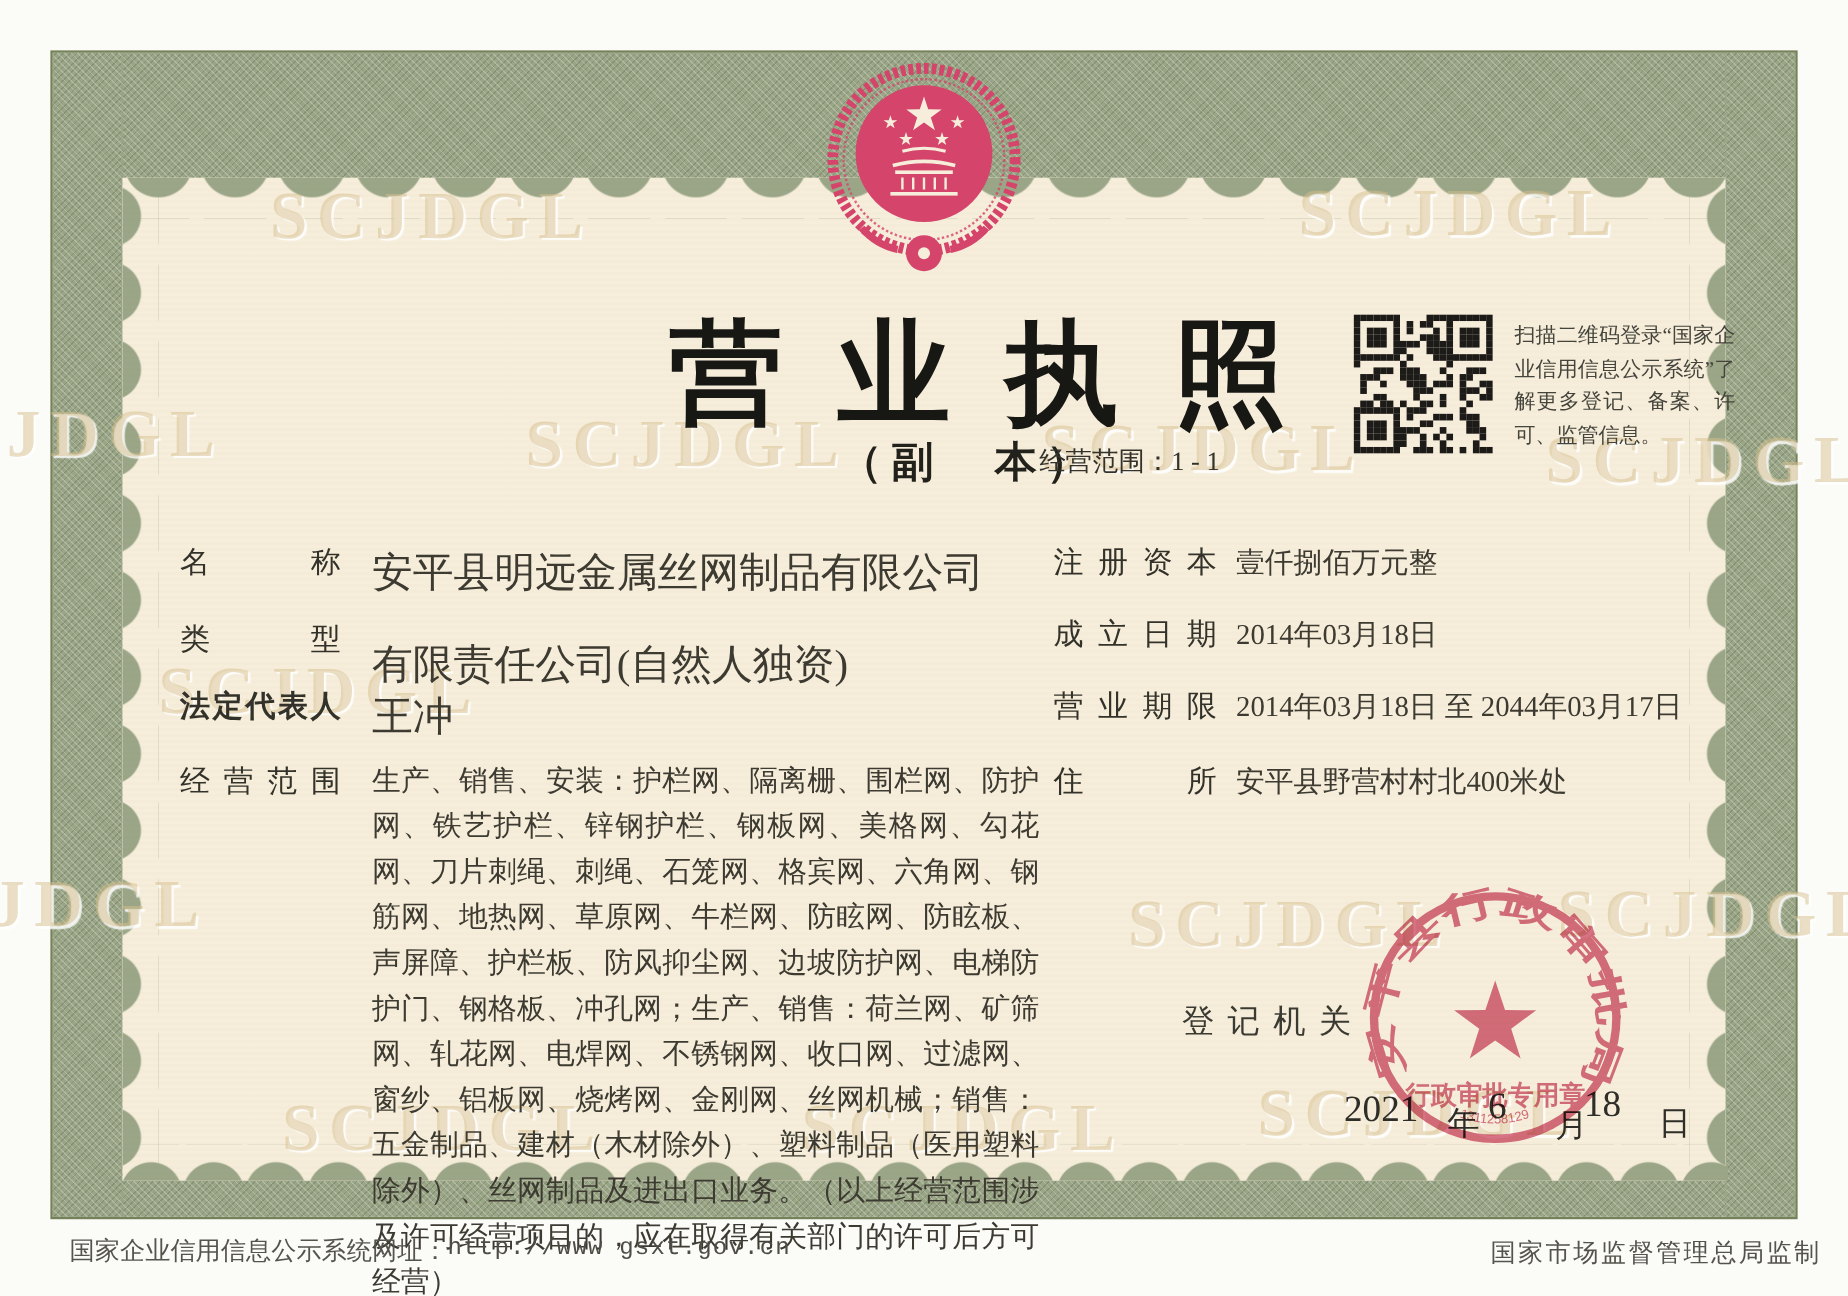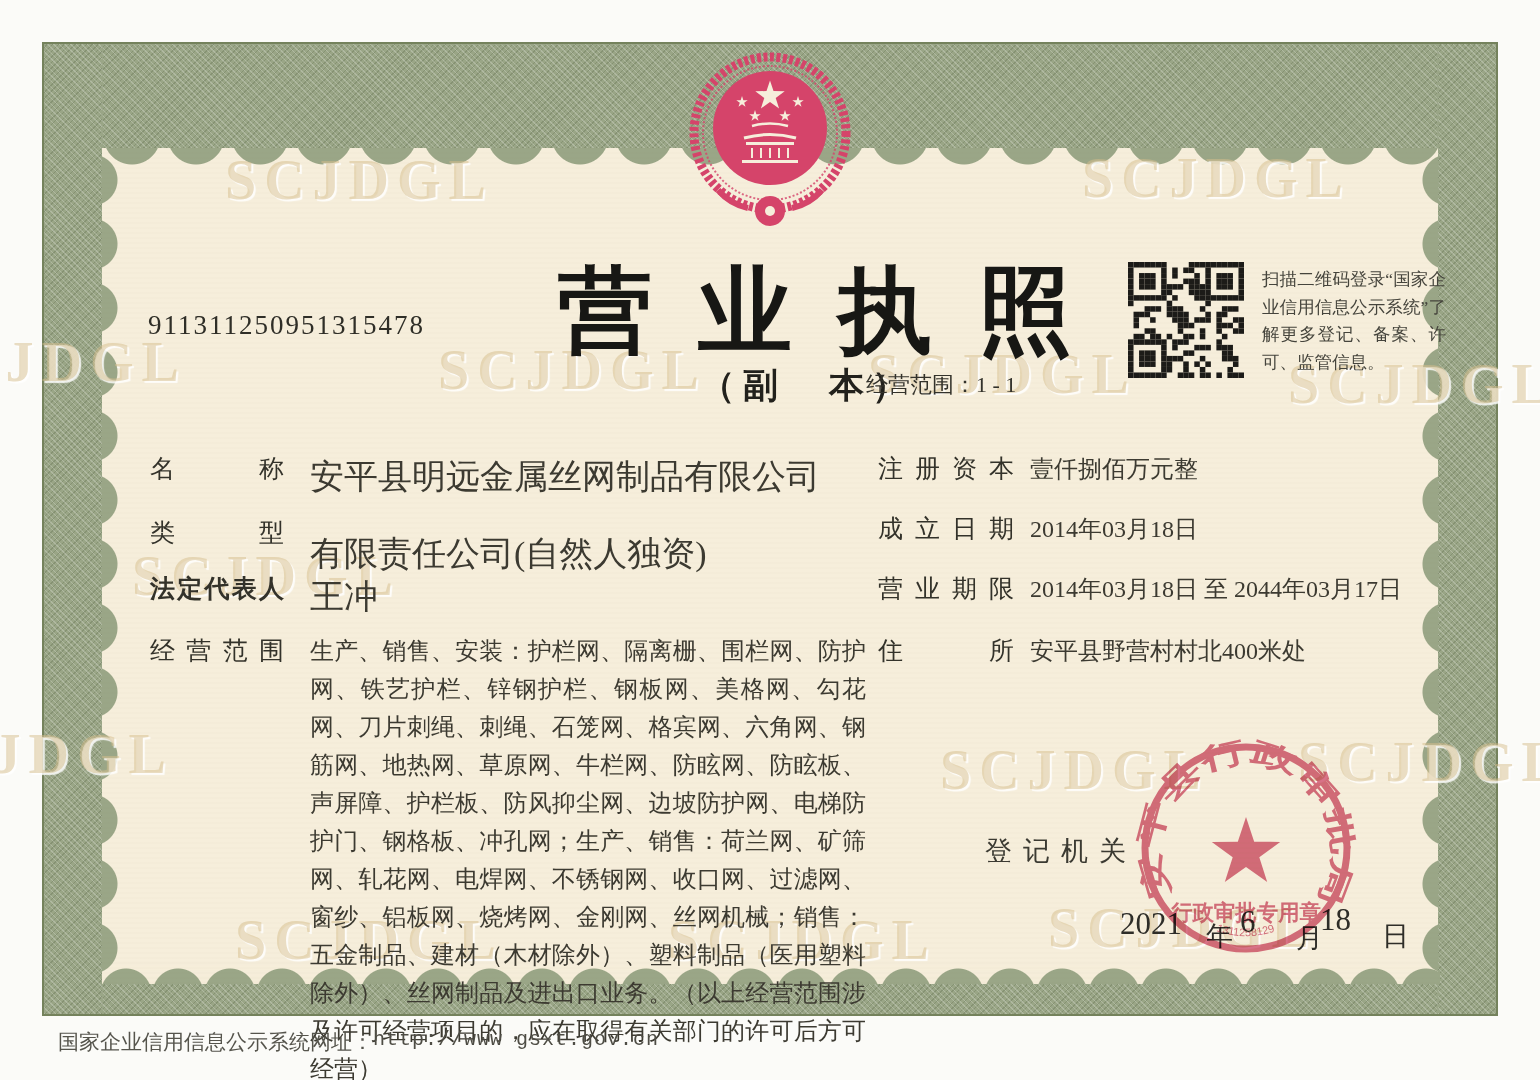--- a/index.html
+++ b/index.html
@@ -120,21 +120,20 @@
     </g>
     <g stroke="#f6eedb" fill="none">
       <path d="M56 100 Q82 93 108 100" stroke-width="3"></path>
       <path d="M64 88 Q82 83 100 88" stroke-width="2.5"></path>
       <path d="M64 110 V120 M73 110 V120 M82 110 V120 M91 110 V120 M100 110 V120" stroke-width="2"></path>
     </g>
     <rect x="58" y="104" width="48" height="3" fill="#f6eedb"></rect>
     <rect x="54" y="122" width="56" height="3" fill="#f6eedb"></rect>
   </svg>
 
-  <div class="abs credit-code">911311250951315478</div>
   <div class="abs title">营业执照</div>
   <div class="abs subtitle">（副　本）</div>
   <div class="abs copyno">
     <span>经营范围：</span><span>1 - 1</span>
   </div>
 
   <svg class="abs qr-wrap" id="qr-svg" viewBox="0 0 115.5 115.5" fill="#1c1b18">
       <rect x="0" y="0" width="5.5" height="5.5"></rect>
       <rect x="5.5" y="0" width="5.5" height="5.5"></rect>
       <rect x="11" y="0" width="5.5" height="5.5"></rect>
@@ -411,14 +410,15 @@
     </text>
     <text x="112" y="184" text-anchor="middle" font-family="Liberation Sans, sans-serif" font-weight="700" font-size="22" fill="#d4607a" textLength="150" lengthAdjust="spacingAndGlyphs">行政审批专用章</text>
     <text font-family="Liberation Sans, sans-serif" font-size="11" fill="#d4607a">
       <textPath href="#sealCodeArc" startOffset="0" textLength="60" lengthAdjust="spacingAndGlyphs">1311258129</textPath>
     </text>
   </svg>
 
   <div class="footer f-left">
     <span>国家企业信用信息公示系统网址：</span><span class="f-url">http://www gsxt.gov.cn</span>
   </div>
+  <div class="footer f-right">国家市场监督管理总局监制</div>
 
 </div>
 
 </body></html>

